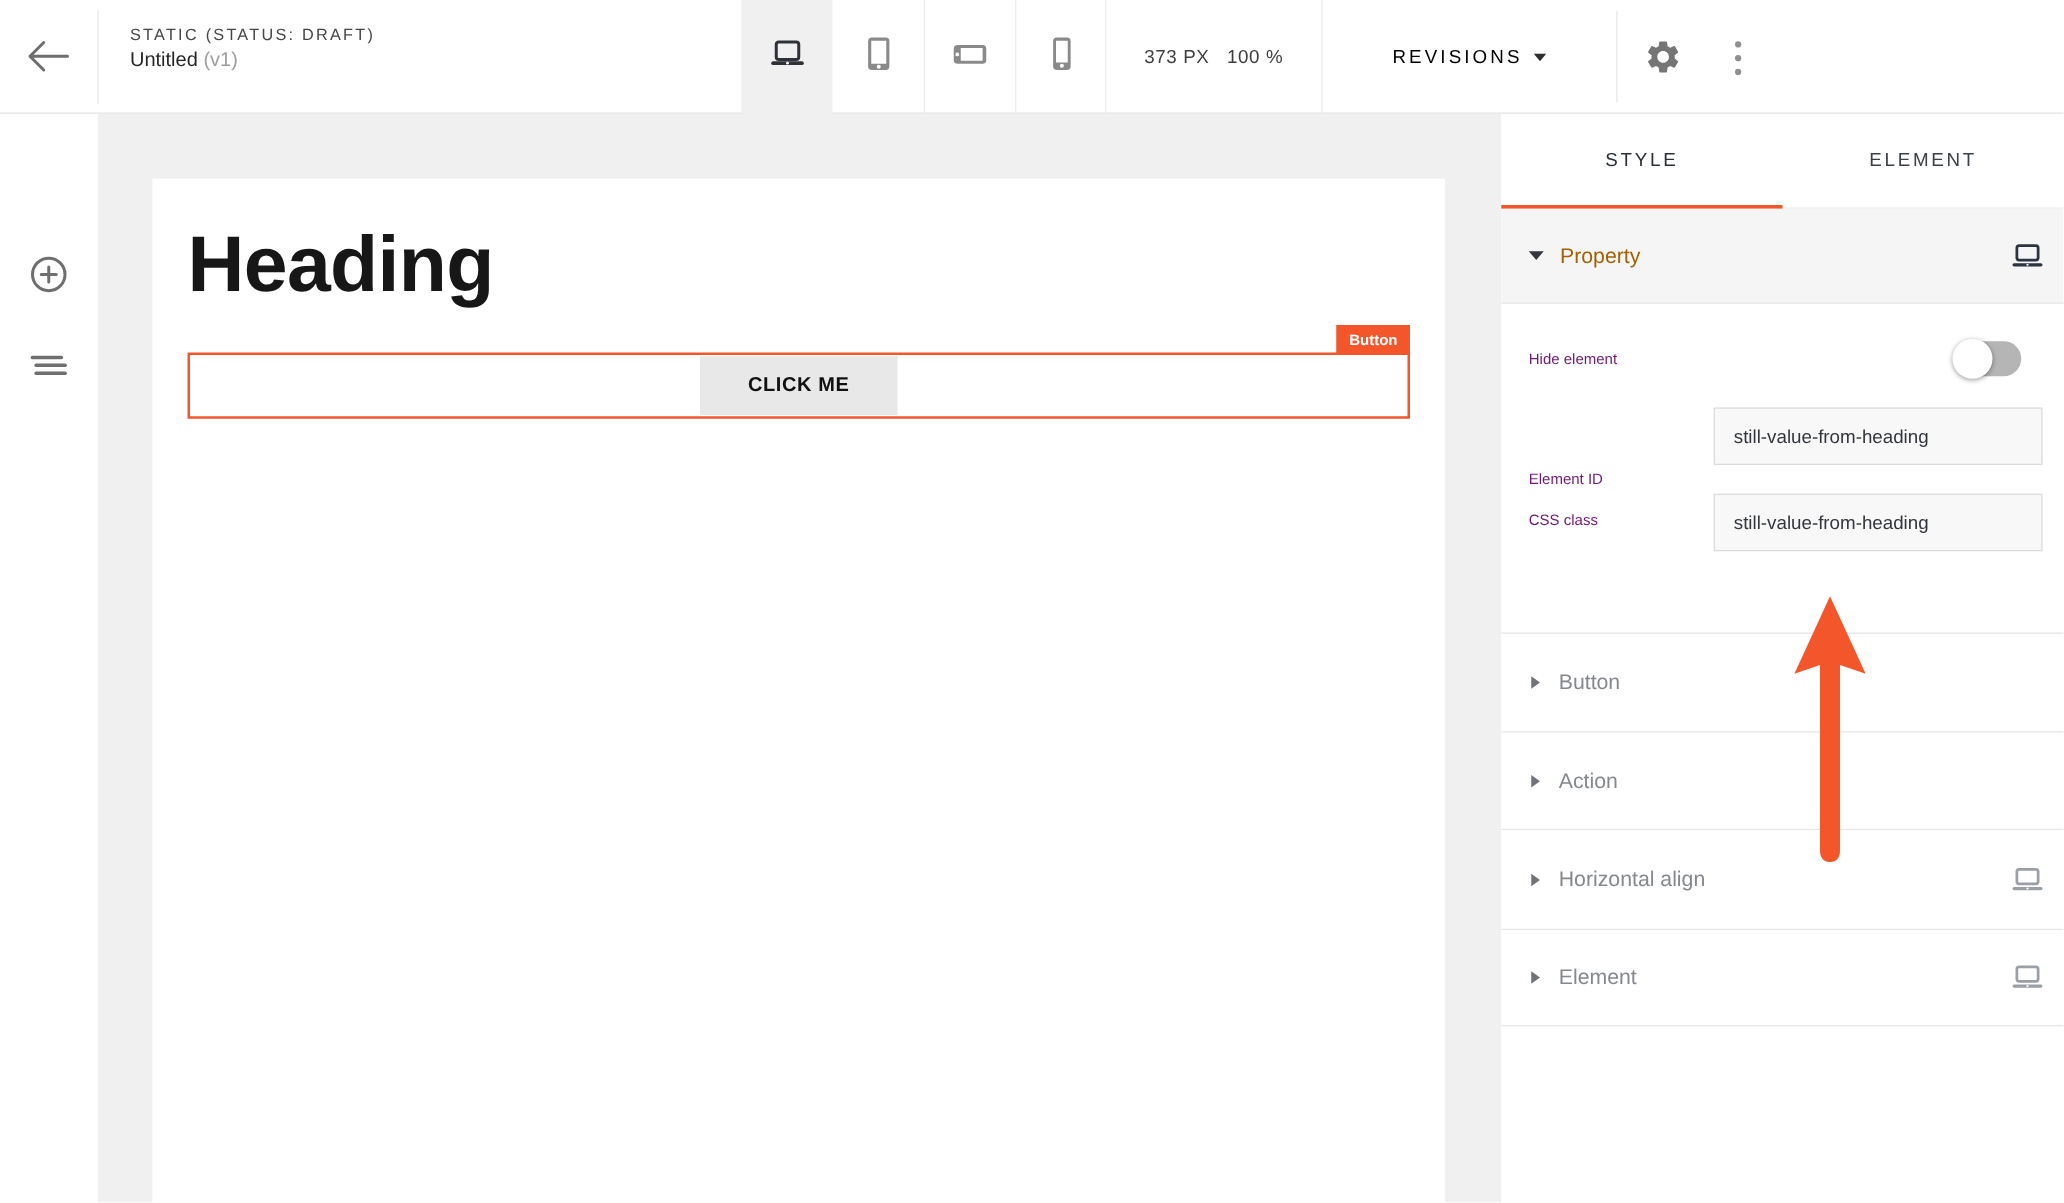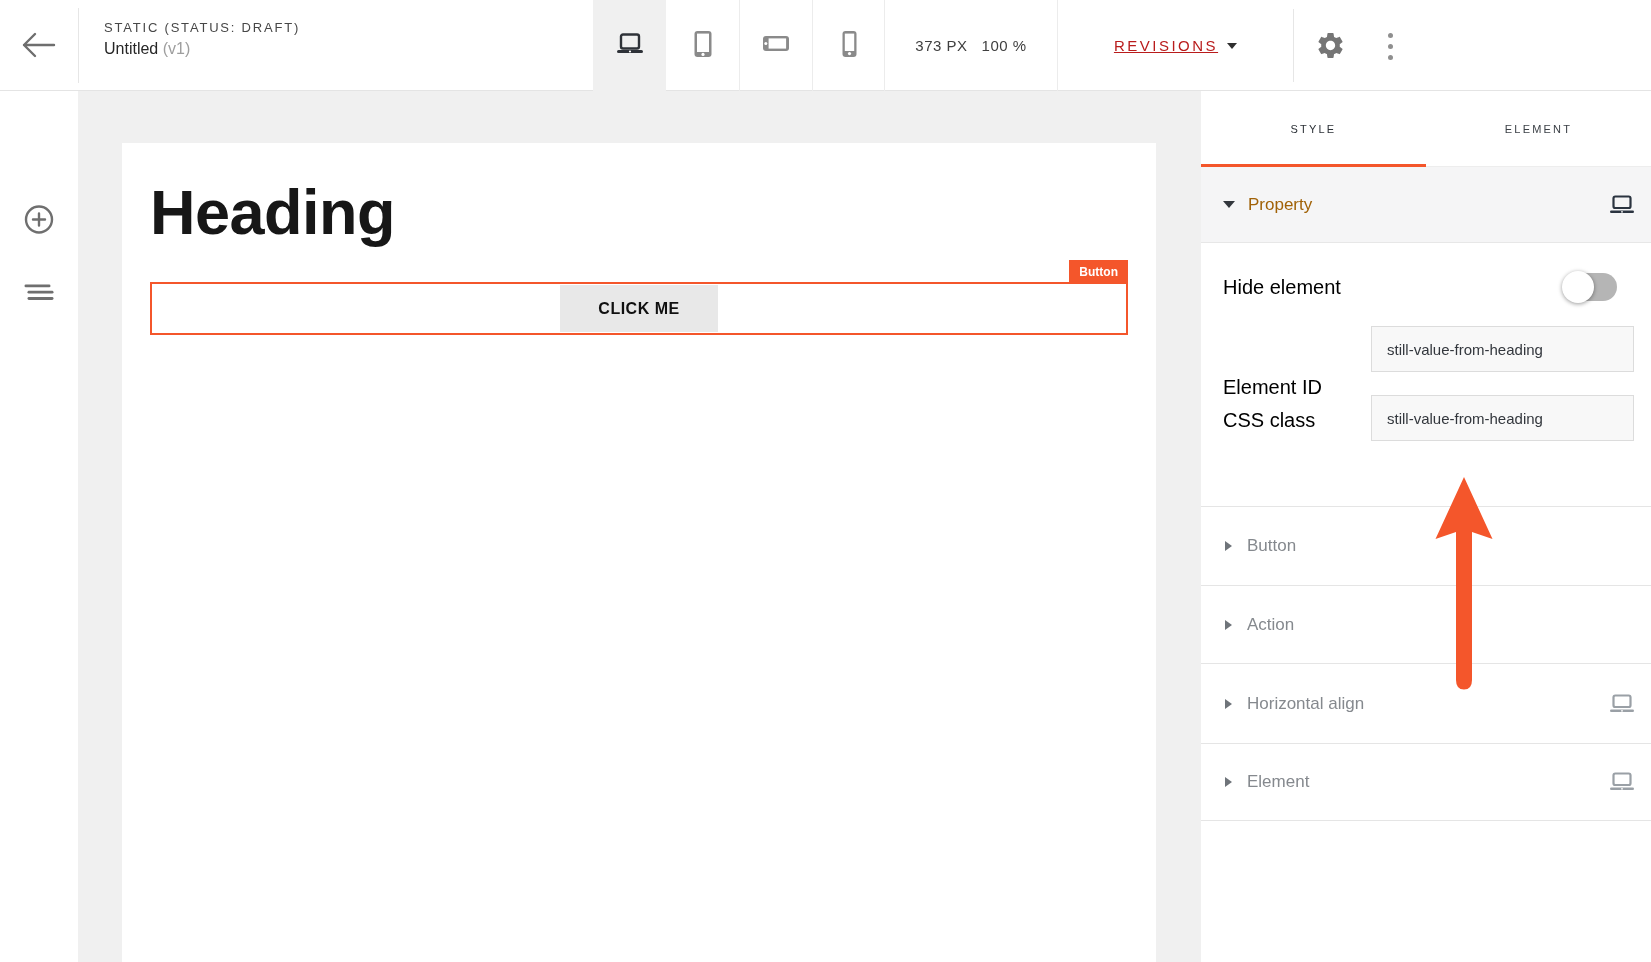--- a/index.html
+++ b/index.html
@@ -16,21 +16,21 @@
   .title-wrap{position:absolute;left:104px;top:20px;}
   .status{font-size:13px;letter-spacing:1.8px;color:#474747;}
   .doc{margin-top:5px;font-size:16px;color:#262626;}
   .doc .ver{color:#9e9e9e;}
   .devices{position:absolute;left:593px;top:0;height:91px;display:flex;}
   .dev-cell{width:73px;height:91px;display:flex;align-items:center;justify-content:center;color:#8a8a8a;border-left:1px solid #ececec;}
   .dev-cell:first-child{border-left:none;background:#f0f0f0;color:#2e3238;}
   .dev-cell:nth-child(2){border-left:none;}
   .zoominfo{position:absolute;left:884px;top:0;width:174px;height:91px;display:flex;align-items:center;justify-content:center;gap:14px;border-left:1px solid #ececec;border-right:1px solid #ececec;font-size:15px;color:#3f3f3f;letter-spacing:0.5px;}
   .revisions{position:absolute;left:1058px;top:0;width:235px;height:91px;display:flex;align-items:center;justify-content:center;gap:9px;}
-  .revisions .rev-label{font-size:15px;letter-spacing:2.5px;color:#b91c1c;text-decoration:underline;}
+  .revisions .rev-label{font-size:15px;letter-spacing:2.5px;color:#000000;}
   .caret-down{width:0;height:0;border-left:5px solid transparent;border-right:5px solid transparent;border-top:6px solid #2f2f2f;}
   .gearbtn{position:absolute;left:1314px;top:30px;width:32px;height:32px;color:#757575;}
   .kebab{position:absolute;left:1379px;top:28px;width:22px;height:36px;display:flex;flex-direction:column;align-items:center;justify-content:center;gap:6px;}
   .kebab i{width:5px;height:5px;border-radius:50%;background:#8f8f8f;}
   .publish{position:absolute;left:1421px;top:19px;width:118px;height:53px;border-radius:4px;background:var(--accent,#F4562B);color:#fff;font-size:15px;letter-spacing:3px;}
 
   
   .sidebar{position:absolute;left:0;top:91px;width:78px;height:871px;background:#fff;z-index:4;}
   .sidebar button{background:none;border:none;padding:0;cursor:pointer;position:absolute;left:50%;transform:translateX(-50%);color:#6f6f6f;}
   .addbtn{top:113px;}
@@ -40,28 +40,28 @@
   .canvas{position:absolute;left:78px;top:91px;width:1123px;height:871px;background:#f0f0f0;}
   .page{position:absolute;left:44px;top:52px;width:1034px;height:819px;background:#fff;}
   .page h1{position:absolute;left:28px;top:38px;margin:0;font-size:63px;line-height:1;font-weight:700;letter-spacing:-0.5px;color:#171717;}
   .selection{position:absolute;left:28px;top:139px;width:978px;height:53px;border:2px solid var(--accent,#F4562B);}
   .tag{position:absolute;right:-2px;top:-24px;height:24px;line-height:24px;padding:0 10px;background:var(--accent,#F4562B);color:#fff;font-size:12px;font-weight:700;}
   .pagebtn{position:absolute;left:50%;top:1px;transform:translateX(-50%);width:158px;height:47px;line-height:47px;text-align:center;background:#e8e8e8;color:#111;font-weight:700;font-size:16px;letter-spacing:0.5px;cursor:pointer;}
 
   
   .panel{position:absolute;left:1201px;top:91px;width:450px;height:871px;background:#fff;}
   .tabs{position:absolute;left:0;top:0;width:450px;height:76px;display:flex;border-bottom:1px solid #ededed;}
-  .tab{flex:1;background:none;border:none;cursor:pointer;font-size:11px;letter-spacing:2.2px;color:#3c4147;position:relative;}
+  .tab{flex:1;background:none;border:none;cursor:pointer;font-size:15px;letter-spacing:2.2px;color:#3c4147;position:relative;}
   .tab.active{color:#2b3036;}
   .tab.active::after{content:"";position:absolute;left:0;bottom:-1px;width:100%;height:3px;background:var(--accent,#F4562B);}
   .prophead{position:absolute;left:0;top:76px;width:450px;height:76px;background:#f5f5f6;border-bottom:1px solid #e7e7e7;display:flex;align-items:center;padding:0 16px 0 22px;cursor:pointer;}
   .pcaret{width:0;height:0;border-left:6px solid transparent;border-right:6px solid transparent;border-top:7px solid #33373d;margin-right:13px;}
   .prophead-label{font-size:17px;color:#a16207;}
   .resp-icon{margin-left:auto;display:flex;align-items:center;}
-  .flabel{font-size:20px;color:#000000;}
+  .flabel{font-size:12px;color:#701a75;}
   .hide-row{position:absolute;left:22px;top:172px;width:412px;height:48px;display:flex;align-items:center;}
   .toggle{margin-left:auto;position:relative;width:52px;height:28px;border-radius:14px;background:var(--toggle,#b5b5b5);cursor:pointer;margin-right:18px;}
   .knob{position:absolute;left:-3px;top:-2px;width:32px;height:32px;border-radius:50%;background:#fff;box-shadow:0 1px 4px rgba(0,0,0,0.4);}
   .lbl-id{position:absolute;left:22px;top:242px;margin-top:43px;}
   .lbl-css{position:absolute;left:22px;top:318px;}
   .field{position:absolute;left:170px;width:263px;height:46px;background:#f8f8f8;border:1px solid #dcdcdc;font-size:15px;color:#33373d;padding:0 15px;outline:none;}
   .f-id{top:235px;}
   .f-css{top:304px;}
   .sec{position:absolute;left:0;width:450px;border-top:1px solid #e5e5e5;display:flex;align-items:center;padding:0 16px 0 24px;cursor:pointer;}
   .s1{top:415px;height:79px;}

